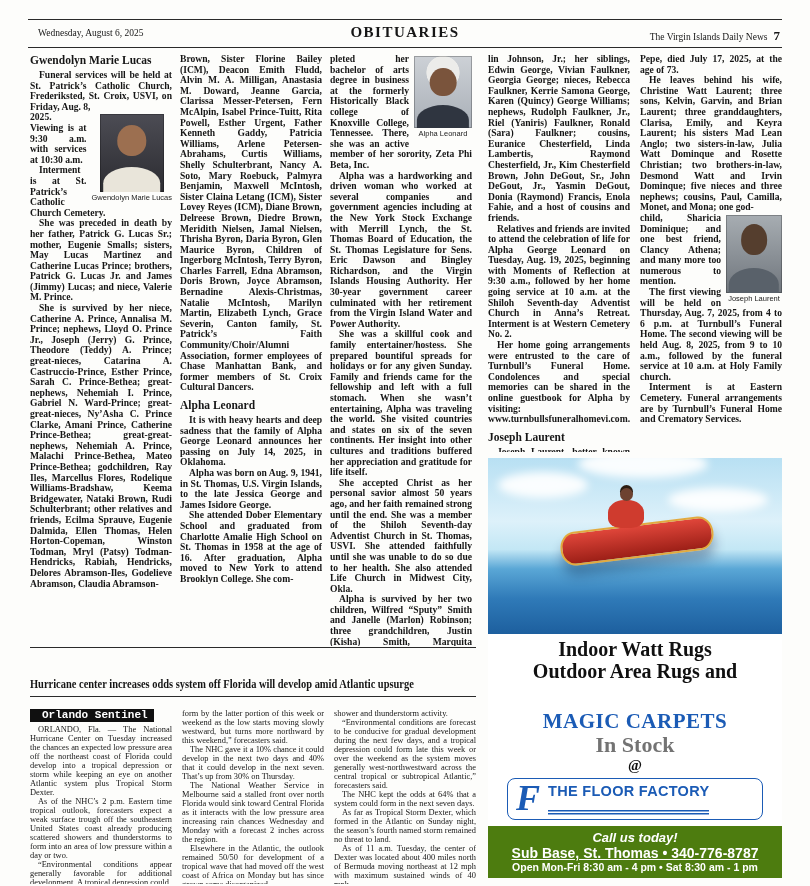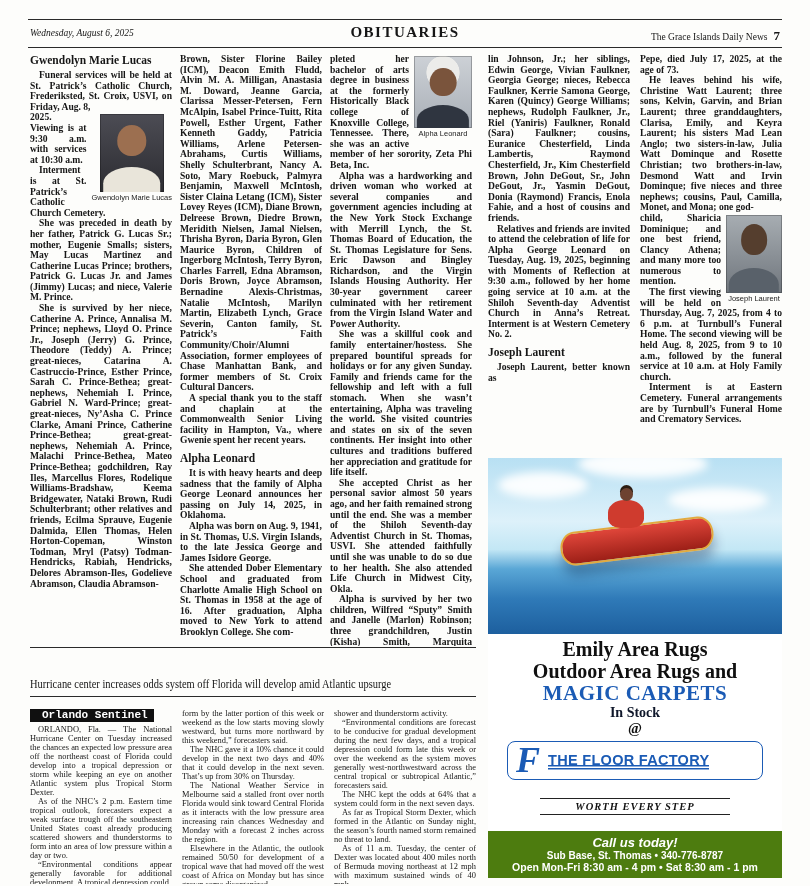--- a/index.html
+++ b/index.html
@@ -2,21 +2,21 @@
 <html><head>
 <meta charset="utf-8">
 <style>
   html,body { margin:0; padding:0; background:#e9e9e9; }
   .page { position:relative; width:810px; height:886px; background:#fdfdfb;
           font-family:"Liberation Serif", serif; color:#161616; overflow:hidden; margin:0 auto; }
 
   
   .masthead { position:absolute; left:28px; right:28px; top:19px; height:27px;
               border-top:1.5px solid #2a2a2a; border-bottom:1.5px solid #2a2a2a; }
-  .m-date  { position:absolute; left:2px;  top:8px; font-size:9.5px;font-style:italic; }
+  .m-date  { position:absolute; left:10px;  top:8px; font-size:9.5px; }
   .m-section { position:absolute; left:50%; top:4px; transform:translateX(-50%);
                font-size:15px; font-weight:bold; letter-spacing:1.5px; }
   .m-paper { position:absolute; right:2px; top:8px; font-size:9.5px; }
   .m-page  { font-size:13px; font-weight:bold; margin-left:6px; }
 
   
   .col { position:absolute; top:54px; width:142px; text-align:justify;
          font-size:9.6px; line-height:10.6px; overflow:hidden; }
   .col-1 { left:30px;  height:592px; }
   .col-2 { left:180px; height:592px; }
@@ -46,21 +46,21 @@
                          linear-gradient(#cdd1d6,#a9afb7); }
   .portrait-leonard::before { top:16%; background:#7a543c; }
   .portrait-leonard::after  { background:#2f3540; }
   .portrait-laurent { width:56px; height:78px; background:linear-gradient(#a7adb2,#70767d); }
   .portrait-laurent::before { top:12%; background:#553e2e; }
   .portrait-laurent::after  { background:#59616a; }
 
   
   .hurricane { position:absolute; left:30px; top:647px; width:446px; height:236px;
                border-top:1px solid #2a2a2a; overflow:hidden; }
-  .h-headline { font-size:12px; font-weight:normal; padding:5px 0 4px 0;
+  .h-headline { font-size:12px; font-weight:bold; padding:5px 0 4px 0;
                 border-bottom:1px solid #2a2a2a; white-space:nowrap; overflow:hidden;margin-top:24px; }
   .h-headline span { display:inline-block; transform:scaleX(.87); transform-origin:left center; }
   .h-cols { display:flex; gap:10px; padding-top:4px; }
   .h-col { width:142px; text-align:justify; font-size:8.4px; line-height:9px;
            height:204px; overflow:hidden; }
   .h-col p { margin:0; text-indent:8px; }
   .h-col.cont p:first-child { text-indent:0; }
   .byline { display:inline-block; background:#101010; color:#fff;
             font-family:Liberation Mono, monospace; font-size:11px; font-weight:bold;
             padding:2px 6px 2px 12px; margin-bottom:3px; }
@@ -76,69 +76,68 @@
   .carpet { position:absolute; left:72px; top:66px; width:150px; height:30px;
             background:linear-gradient(180deg,#e0463a,#9c1f17); border:2px solid #e2aa3f;
             border-radius:16px/55%; transform:rotate(-7deg);
             box-shadow:0 10px 12px rgba(0,20,60,.3); }
   .flyer-body { position:absolute; left:120px; top:42px; width:36px; height:28px;
                 border-radius:45% 45% 35% 35%; background:#cf3b2e; }
   .flyer-head { position:absolute; left:132px; top:30px; width:13px; height:13px;
                 border-radius:50%; background:#6d4230; box-shadow:0 -3px 0 0 #2b1c12; }
   .ad-copy { text-align:center; margin-top:5px; font-weight:bold; line-height:1.08; }
   .ad-l1,.ad-l2 { font-size:20px; color:#101010; }
-  .ad-l3 { font-size:21px; color:#1b5bb5; letter-spacing:.5px; }
-  .ad-l4 { font-size:14px; color:#0f172a; }
+  .ad-l3 { font-size:21px; color:#1b5bb5; letter-spacing:.5px;margin-top:28px; }
+  .ad-l4 { font-size:22px; color:#737373; }
   .ad-l5 { font-size:15px; color:#101010; }
   .ad-logo { margin:5px auto 3px auto; width:238px; border:1.5px solid #1b5bb5; border-radius:8px;
              padding:4px 8px; display:flex; align-items:center; gap:8px; background:#fff; }
   .logo-f { font-style:italic; font-weight:bold; font-size:36px; line-height:.8; color:#1b5bb5; }
   .logo-name { font-family:"Liberation Sans", sans-serif; font-weight:bold; color:#1b5bb5;
-               font-size:14.5px; letter-spacing:.3px; padding-bottom:2px;
+               font-size:14.5px; letter-spacing:.3px; padding-bottom:16px;
                background:linear-gradient(#1b5bb5,#1b5bb5) 0 calc(100% - 3px)/100% 1.5px no-repeat,
                           linear-gradient(#1b5bb5,#1b5bb5) 0 100%/100% 1.5px no-repeat; }
   .ad-tagline { width:190px; margin:18px auto; text-align:center; font-style:italic; font-weight:bold;
                 font-size:10.5px; letter-spacing:1px; color:#111;
                 border-top:1px solid #222; border-bottom:1px solid #222; padding:2px 0; }
   .ad-footer { position:absolute; left:0; right:0; bottom:0; background:#4d7c0f; color:#fff;
                text-align:center; padding:4px 0 5px 0;
                font-family:"Liberation Sans", sans-serif; font-weight:bold; }
   .ad-cta   { font-size:13px; font-style:italic; }
-  .ad-phone { font-size:10px; }
+  .ad-phone { font-size:14px;text-decoration:underline; }
   .ad-hours { font-size:10.5px; }
 </style>
 </head>
 <body>
 
 <div class="page">
 
   <header class="masthead">
     <span class="m-date">Wednesday, August 6, 2025</span>
     <span class="m-section">OBITUARIES</span>
     <span class="m-paper">
-      <span>The Grace Islands Daily News</span><b class="m-page">7</b>
+      <span>The Virgin Islands Daily News</span><b class="m-page">7</b>
     </span>
   </header>
 
   <section class="col col-1">
     <h2 class="obit-title">Gwendolyn Marie Lucas</h2>
     <p>Funeral services will be held at St. Patrick’s Catholic Church, Frederiksted, St. Croix, USVI, on Friday, Aug. 8,</p>
     <div class="photo-float">
       <span class="portrait portrait-lucas"></span>
       <div class="caption">Gwendolyn Marie Lucas</div>
     </div>
     <p class="cont">2025. Viewing is at 9:30 a.m. with services at 10:30 a.m.</p>
     <p>Interment is at St. Patrick’s Catholic Church Cemetery.</p>
     <p>She was preceded in death by her father, Patrick G. Lucas Sr.; mother, Eugenie Smalls; sisters, May Lucas Martinez and Catherine Lucas Prince; brothers, Patrick G. Lucas Jr. and James (Jimmy) Lucas; and niece, Valerie M. Prince.</p>
     <p>She is survived by her niece, Catherine A. Prince, Annalisa M. Prince; nephews, Lloyd O. Prince Jr., Joseph (Jerry) G. Prince, Theodore (Teddy) A. Prince; great-nieces, Catarina A. Castruccio-Prince, Esther Prince, Sarah C. Prince-Bethea; great-nephews, Nehemiah I. Prince, Gabriel N. Ward-Prince; great-great-nieces, Ny’Asha C. Prince Clarke, Amani Prince, Catherine Prince-Bethea; great-great-nephews, Nehemiah A. Prince, Malachi Prince-Bethea, Mateo Prince-Bethea; godchildren, Ray Iles, Marcellus Flores, Rodelique Williams-Bradshaw, Keema Bridgewater, Nataki Brown, Rudi Schulterbrant; other relatives and friends, Ecilma Sprauve, Eugenie Dalmida, Ellen Thomas, Helen Horton-Copeman, Winston Todman, Mryl (Patsy) Todman-Hendricks, Rabiah, Hendricks, Delores Abramson-Iles, Godelieve Abramson, Claudia Abramson-</p>
   </section>
 
   <section class="col col-2">
     <p class="cont">Brown, Sister Florine Bailey (ICM), Deacon Emith Fludd, Alvin M. A. Milligan, Anastasia M. Doward, Jeanne Garcia, Clarissa Messer-Petersen, Fern McAlpin, Isabel Prince-Tuitt, Rita Powell, Esther Urgent, Father Kenneth Gaddy, Patricia Williams, Arlene Petersen-Abrahams, Curtis Williams, Shelly Schulterbrant, Nancy A. Soto, Mary Roebuck, Palmyra Benjamin, Maxwell McIntosh, Sister Claina Letang (ICM), Sister Lovey Reyes (ICM), Diane Brown, Delreese Brown, Diedre Brown, Meridith Nielsen, Jamal Nielsen, Thrisha Byron, Daria Byron, Glen Maurice Byron, Children of Ingerborg McIntosh, Terry Byron, Charles Farrell, Edna Abramson, Doris Brown, Joyce Abramson, Bernadine Alexis-Christmas, Natalie McIntosh, Marilyn Martin, Elizabeth Lynch, Grace Severin, Canton family, St. Patrick’s Faith Community/Choir/Alumni Association, former employees of Chase Manhattan Bank, and former members of St. Croix Cultural Dancers.</p>
-    <p>A special thank you to the staff and chaplain at the Commonwealth Senior Living facility in Hampton, Va., where Gwenie spent her recent years.</p>
     <h2 class="obit-title mid">Alpha Leonard</h2>
     <p>It is with heavy hearts and deep sadness that the family of Alpha George Leonard announces her passing on July 14, 2025, in Oklahoma.</p>
     <p>Alpha was born on Aug. 9, 1941, in St. Thomas, U.S. Virgin Islands, to the late Jessica George and James Isidore George.</p>
     <p>She attended Dober Elementary School and graduated from Charlotte Amalie High School on St. Thomas in 1958 at the age of 16. After graduation, Alpha moved to New York to attend Brooklyn College. She com-</p>
   </section>
 
   <section class="col col-3">
     <div class="photo-float">
       <span class="portrait portrait-leonard"></span>
       <div class="caption">Alpha Leonard</div>
@@ -146,20 +145,21 @@
     <p class="cont">pleted her bachelor of arts degree in business at the formerly Historically Black college of Knoxville College, Tennessee. There, she was an active member of her sorority, Zeta Phi Beta, Inc.</p>
     <p>Alpha was a hardworking and driven woman who worked at several companies and government agencies including at the New York Stock Exchange with Merrill Lynch, the St. Thomas Board of Education, the St. Thomas Legislature for Sens. Eric Dawson and Bingley Richardson, and the Virgin Islands Housing Authority. Her 30-year government career culminated with her retirement from the Virgin Island Water and Power Authority.</p>
     <p>She was a skillful cook and family entertainer/hostess. She prepared bountiful spreads for holidays or for any given Sunday. Family and friends came for the fellowship and left with a full stomach. When she wasn’t entertaining, Alpha was traveling the world. She visited countries and states on six of the seven continents. Her insight into other cultures and traditions buffered her appreciation and gratitude for life itself.</p>
     <p>She accepted Christ as her personal savior almost 50 years ago, and her faith remained strong until the end. She was a member of the Shiloh Seventh-day Adventist Church in St. Thomas, USVI. She attended faithfully until she was unable to do so due to her health. She also attended Life Church in Midwest City, Okla.</p>
     <p>Alpha is survived by her two children, Wilfred “Sputy” Smith and Janelle (Marlon) Robinson; three grandchildren, Justin (Kisha) Smith, Marquita Robinson, Mariah (Jalin) Johnson; one great-grandchild, Ja-</p>
   </section>
 
   <section class="col col-4">
     <p class="cont">lin Johnson, Jr.; her siblings, Edwin George, Vivian Faulkner, Georgia George; nieces, Rebecca Faulkner, Kerrie Samona George, Karen (Quincy) George Williams; nephews, Rudolph Faulkner, Jr., Riel (Yaniris) Faulkner, Ronald (Sara) Faulkner; cousins, Euranice Chesterfield, Linda Lambertis, Raymond Chesterfield, Jr., Kim Chesterfield Brown, John DeGout, Sr., John DeGout, Jr., Yasmin DeGout, Donia (Raymond) Francis, Enola Fahie, and a host of cousins and friends.</p>
     <p>Relatives and friends are invited to attend the celebration of life for Alpha George Leonard on Tuesday, Aug. 19, 2025, beginning with Moments of Reflection at 9:30 a.m., followed by her home going service at 10 a.m. at the Shiloh Seventh-day Adventist Church in Anna’s Retreat. Interment is at Western Cemetery No. 2.</p>
+    <p>Her home going arrangements were entrusted to the care of Turnbull’s Funeral Home. Condolences and special memories can be shared in the online guestbook for Alpha by visiting: www.turnbullsfuneralhomevi.com.</p>
     <h2 class="obit-title mid">Joseph Laurent</h2>
     <p>Joseph Laurent, better known as</p>
   </section>
 
   <section class="col col-5">
     <p class="cont">Pepe, died July 17, 2025, at the age of 73.</p>
     <p>He leaves behind his wife, Christine Watt Laurent; three sons, Kelvin, Garvin, and Brian Laurent; three granddaughters, Clarisa, Emily, and Keyra Laurent; his sisters Mad Lean Anglo; two sisters-in-law, Julia Watt Dominque and Rosette Christian; two brothers-in-law, Desmond Watt and Irvin Dominque; five nieces and three nephews; cousins, Paul, Camilla, Monet, and Mona; one god-</p>
     <div class="photo-float">
       <span class="portrait portrait-laurent"></span>
       <div class="caption">Joseph Laurent</div>
@@ -201,21 +201,21 @@
   <aside class="ad">
     <div class="ad-image">
       <span class="cloud c1"></span>
       <span class="cloud c2"></span>
       <span class="cloud c3"></span>
       <span class="carpet"></span>
       <span class="flyer-body"></span>
       <span class="flyer-head"></span>
     </div>
     <div class="ad-copy">
-      <div class="ad-l1">Emily Area Rugs</div>
+      <div class="ad-l1">Indoor Watt Rugs</div>
       <div class="ad-l2">Outdoor Area Rugs and</div>
       <div class="ad-l3">MAGIC CARPETS</div>
       <div class="ad-l4">In Stock</div>
       <div class="ad-l5">@</div>
     </div>
     <div class="ad-logo">
       <span class="logo-f">F</span>
       <span class="logo-name">THE FLOOR FACTORY</span>
     </div>
     <div class="ad-tagline">WORTH EVERY STEP</div>

